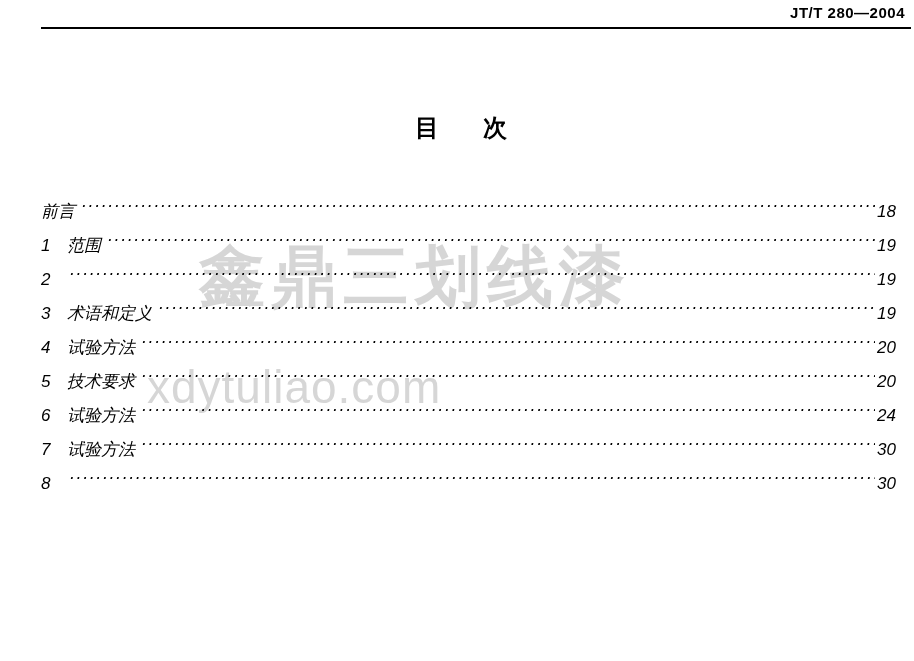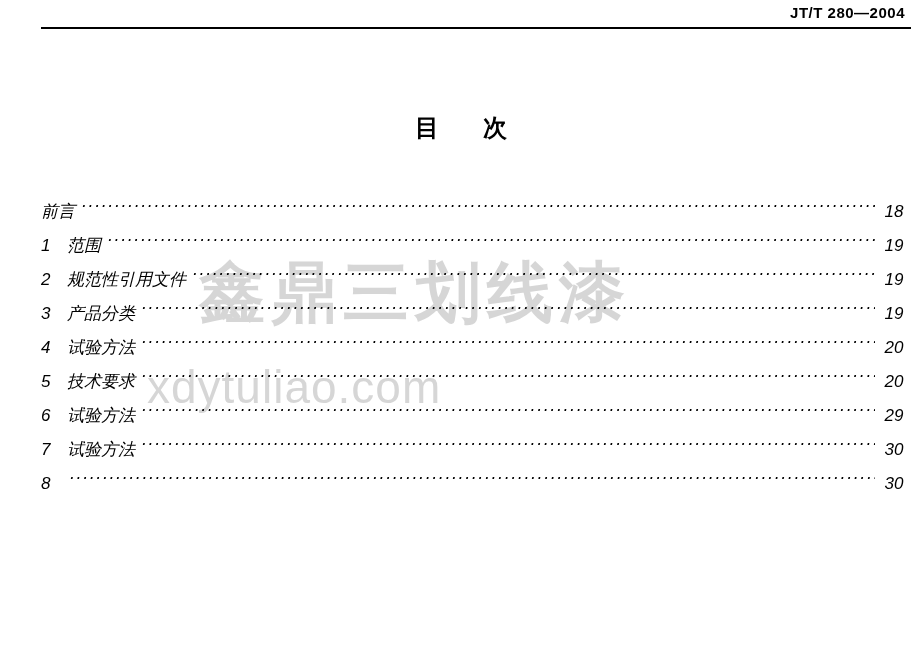--- a/index.html
+++ b/index.html
@@ -68,21 +68,21 @@
     left: 0;
     top: 0;
     width: 914px;
     height: 661px;
     pointer-events: none;
     z-index: 5;
   }
   .wm-cn {
     position: absolute;
     left: 180px;
-    top: 248px;
+    top: 232px;
     font-size: 66px;
     font-weight: bold;
     letter-spacing: 6px;
     color: rgba(120,120,120,0.30);
     font-family: "DejaVu Sans", "Liberation Sans", sans-serif;
     white-space: nowrap;
   }
   .wm-en {
     position: absolute;
     left: 128px;
@@ -133,21 +133,21 @@
     position: absolute;
     left: 0;
     bottom: 0.05em;
     white-space: nowrap;
     letter-spacing: 1.5px;
     font-size: 16px;
     color: #000;
   }
   .toc-page {
     flex: 0 0 34px;
-    text-align: center;
+    text-align: left;
     font-size: 17px;
     font-family: "Liberation Sans", sans-serif;
   }
   .toc-row.no-num .toc-num {
     width: 0;
     flex: 0 0 0;
   }
 </style>
 </head>
 <body>
@@ -179,28 +179,27 @@
 
     <div class="toc-row">
       <span class="toc-num">1</span>
       <span class="toc-label">范围</span>
       <span class="toc-dots"></span>
       <span class="toc-page">19</span>
     </div>
 
     <div class="toc-row">
       <span class="toc-num">2</span>
-      <span class="toc-label">规范性引用文件</span>
       <span class="toc-dots"></span>
       <span class="toc-page">19</span>
     </div>
 
     <div class="toc-row">
       <span class="toc-num">3</span>
-      <span class="toc-label">产品分类</span>
+      <span class="toc-label">术语和定义</span>
       <span class="toc-dots"></span>
       <span class="toc-page">19</span>
     </div>
 
     <div class="toc-row">
       <span class="toc-num">4</span>
       <span class="toc-label">试验方法</span>
       <span class="toc-dots"></span>
       <span class="toc-page">20</span>
     </div>
@@ -209,21 +208,21 @@
       <span class="toc-num">5</span>
       <span class="toc-label">技术要求</span>
       <span class="toc-dots"></span>
       <span class="toc-page">20</span>
     </div>
 
     <div class="toc-row">
       <span class="toc-num">6</span>
       <span class="toc-label">试验方法</span>
       <span class="toc-dots"></span>
-      <span class="toc-page">29</span>
+      <span class="toc-page">24</span>
     </div>
 
     <div class="toc-row">
       <span class="toc-num">7</span>
       <span class="toc-label">试验方法</span>
       <span class="toc-dots"></span>
       <span class="toc-page">30</span>
     </div>
 
     <div class="toc-row">

